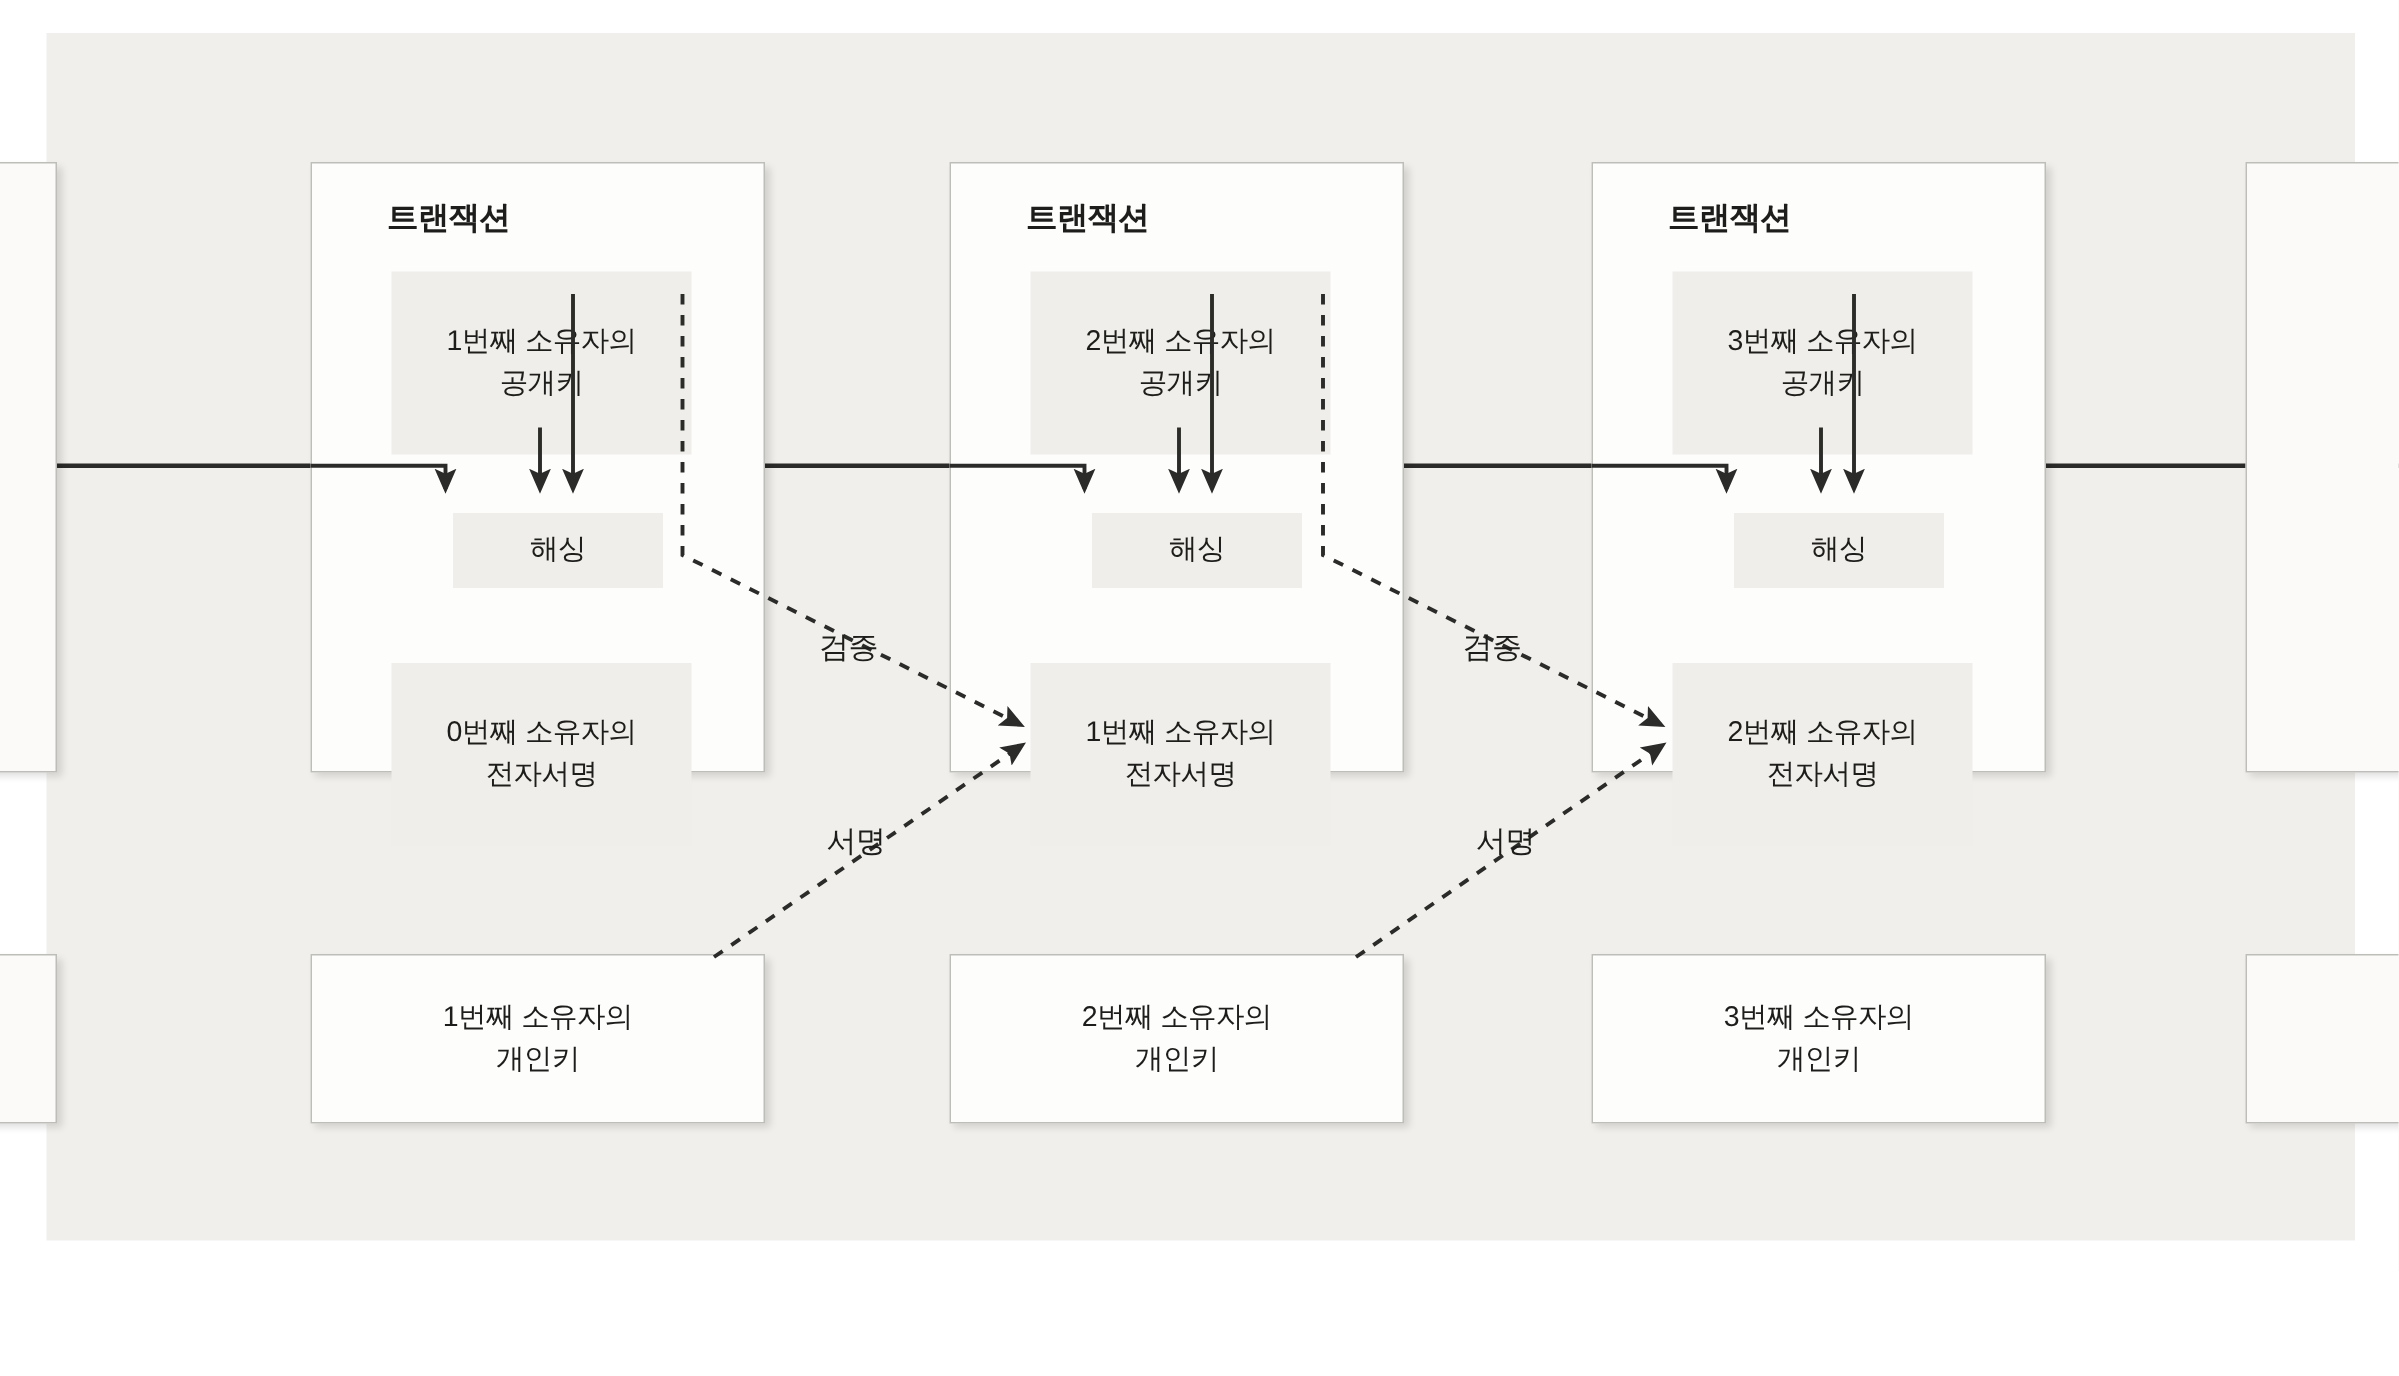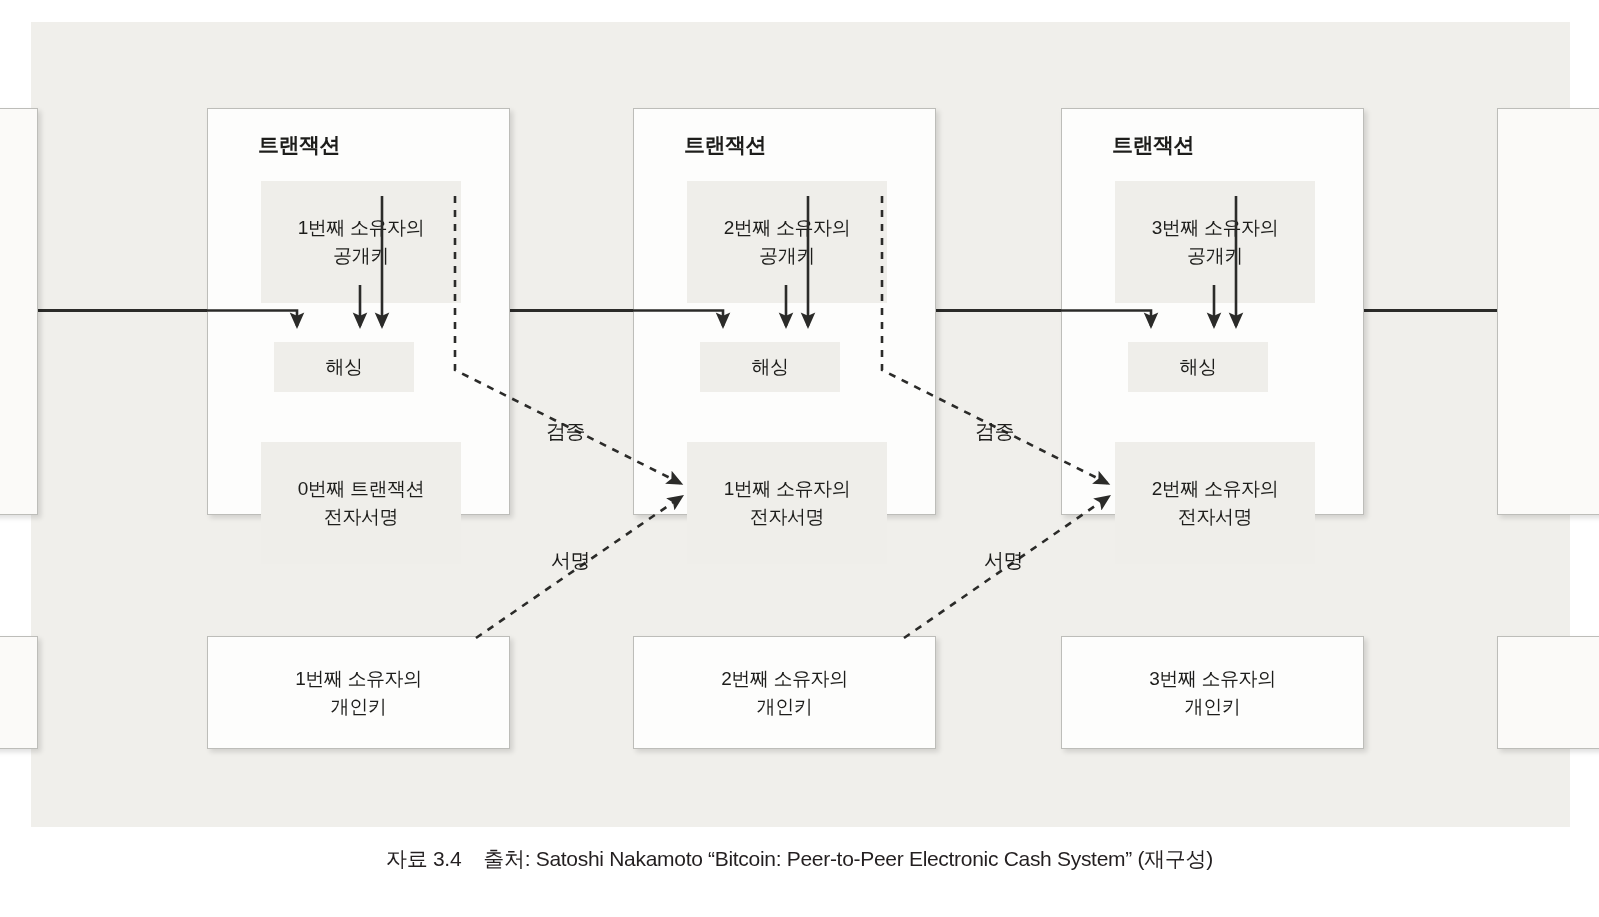--- a/index.html
+++ b/index.html
@@ -88,21 +88,21 @@
     color: #1d1d1b;
     letter-spacing: -0.4px;
   }
   .box-pubkey {
     left: 53px;
     top: 72px;
     width: 200px;
     height: 122px;
   }
   .box-hash {
-    left: 66px;
+    left: 94px;
     top: 233px;
     width: 140px;
     height: 50px;
   }
   .box-sig {
     left: 53px;
     top: 333px;
     width: 200px;
     height: 122px;
   }
@@ -180,21 +180,21 @@
     <div class="tx-title">트랜잭션</div>
     <div class="inner-box box-pubkey">
       <span>
         <span>1번째 소유자의</span><br>
         <span>공개키</span>
       </span>
     </div>
     <div class="inner-box box-hash">해싱</div>
     <div class="inner-box box-sig">
       <span>
-        <span>0번째 트랜잭션</span><br>
+        <span>0번째 소유자의</span><br>
         <span>전자서명</span>
       </span>
     </div>
   </div>
 
   <div class="tx-card" style="left:633px;">
     <div class="tx-title">트랜잭션</div>
     <div class="inner-box box-pubkey">
       <span>
         <span>2번째 소유자의</span><br>
@@ -278,17 +278,14 @@
 
     <path d="M 476,638 L 681,497" fill="none" stroke="#2b2b29" stroke-width="2.6" stroke-dasharray="7 7" marker-end="url(#arrowhead-dash)"></path>
     <path d="M 904,638 L 1108,497" fill="none" stroke="#2b2b29" stroke-width="2.6" stroke-dasharray="7 7" marker-end="url(#arrowhead-dash)"></path>
   </svg>
 
   <div class="link-label" style="left:546px; top:418px;">검증</div>
   <div class="link-label" style="left:551px; top:547px;">서명</div>
   <div class="link-label" style="left:975px; top:418px;">검증</div>
   <div class="link-label" style="left:984px; top:547px;">서명</div>
 
-  <div class="caption">
-    <span class="cap-ref">자료 3.4</span><span class="cap-gap"></span><span>출처: Satoshi Nakamoto “Bitcoin: Peer-to-Peer Electronic Cash System” (재구성)</span>
-  </div>
 
 </div>
 
 </body></html>

